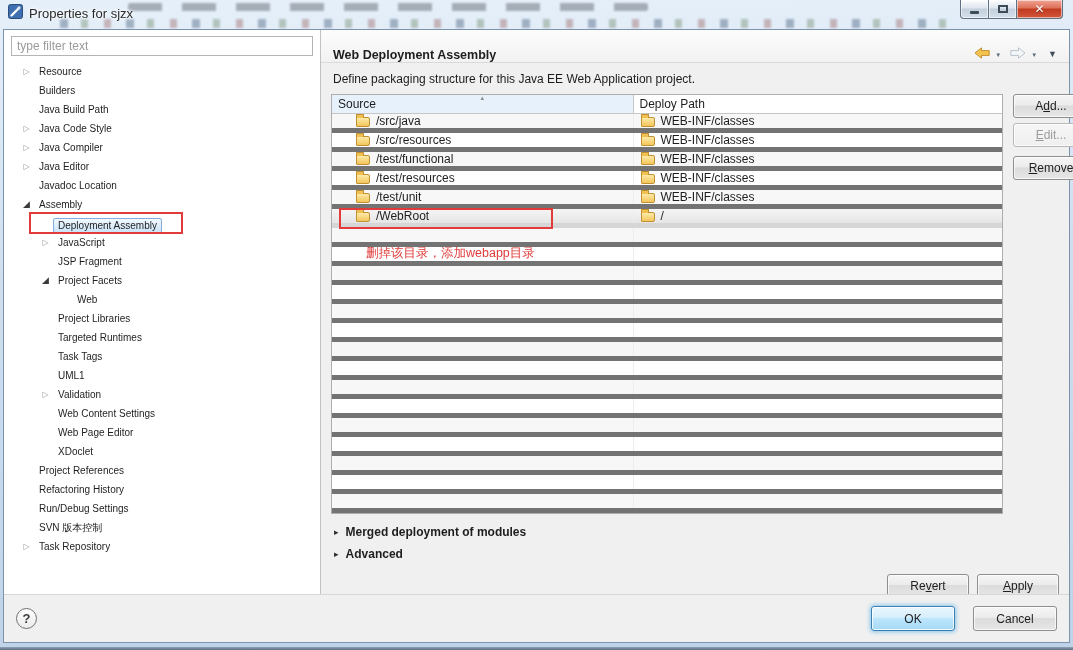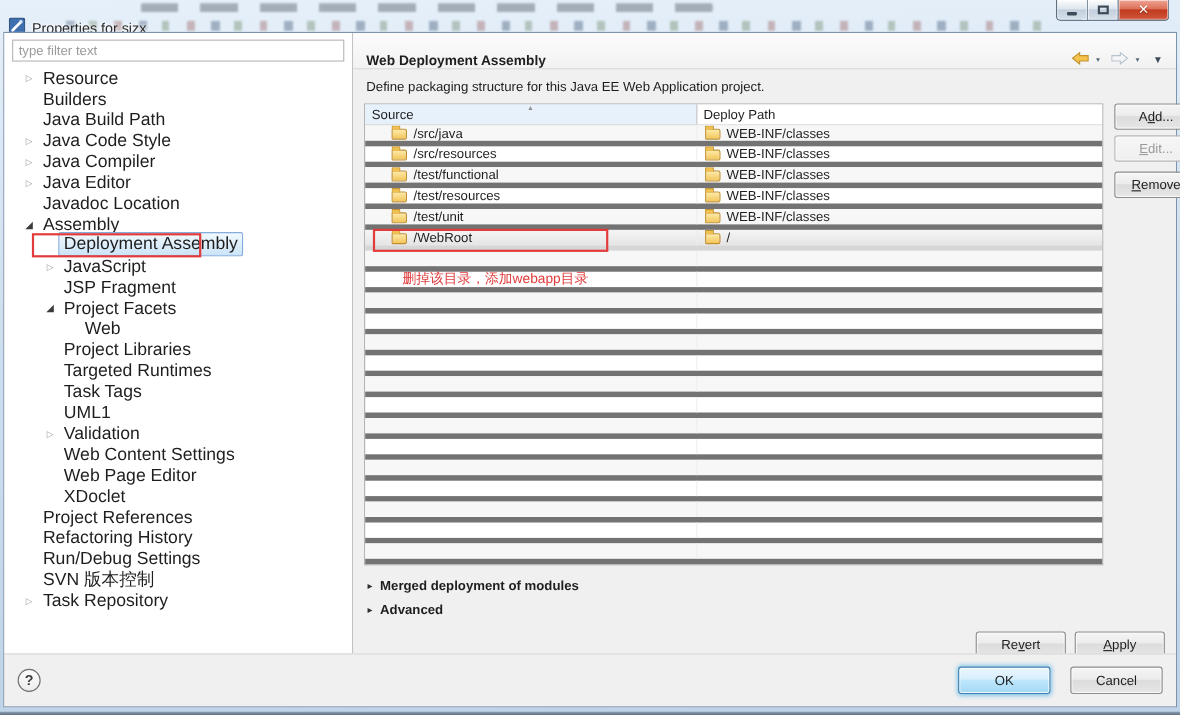--- a/index.html
+++ b/index.html
@@ -7,21 +7,21 @@
   body{font-family:"Liberation Sans","DejaVu Sans",sans-serif;font-size:12px;color:#1e1e1e;background:#9db6cf}
 
   
   .frame{position:relative;width:1073px;height:650px;background:linear-gradient(178deg,#e6f0fa 0%,#cfdff0 40%,#bed3e8 100%)}
   .frame::after{content:'';position:absolute;left:0;right:0;bottom:0;height:3px;background:linear-gradient(#8fa2b5,#5d6e80)}
   .titlebar{position:relative;height:29px;overflow:hidden}
   .blur-menu{position:absolute;left:128px;top:3px;width:520px;height:8px;border-radius:2px;filter:blur(1.2px);opacity:.55;
     background:repeating-linear-gradient(90deg,rgba(75,80,88,.75) 0 34px,rgba(255,255,255,0) 34px 54px)}
   .blur-icons{position:absolute;left:60px;top:19px;right:120px;height:9px;filter:blur(1px);opacity:.5;
     background:repeating-linear-gradient(90deg,rgba(60,85,115,.8) 0 8px,rgba(255,255,255,0) 8px 21px,rgba(90,120,80,.7) 21px 28px,rgba(255,255,255,0) 28px 44px,rgba(140,75,70,.7) 44px 51px,rgba(255,255,255,0) 51px 66px)}
-  .title-left{position:absolute;left:8px;top:16px;display:flex;align-items:center;gap:6px}
+  .title-left{position:absolute;left:8px;top:4px;display:flex;align-items:center;gap:6px}
   .win-title{font-size:13px;color:#2b2b2b;text-shadow:0 0 4px #fff,0 0 4px #fff}
   .win-controls{position:absolute;top:0;right:10px;display:flex}
   .wbtn{height:19px;border:1px solid #5e7082;border-top:none;display:flex;align-items:center;justify-content:center;
     box-shadow:inset 0 0 0 1px rgba(255,255,255,.55);cursor:default}
   .wbtn.min{width:29px;border-radius:0 0 0 4px;background:linear-gradient(#fdfdfd,#dde5ee 45%,#c3cfdd 50%,#d6e0ea)}
   .wbtn.max{width:28px;border-left:none;background:linear-gradient(#fdfdfd,#dde5ee 45%,#c3cfdd 50%,#d6e0ea)}
   .wbtn.close{width:46px;border-left:none;border-radius:0 0 4px 0;background:linear-gradient(#f0a494,#dd6f57 45%,#c03a20 50%,#d2573a);color:#fff;font-weight:bold;font-size:12px;text-shadow:0 1px 1px rgba(0,0,0,.4)}
   .glyph-min{width:9px;height:3px;background:#3e4c5a;border-radius:1px;margin-top:6px}
   .glyph-max{width:10px;height:8px;border:2px solid #3e4c5a;background:transparent}
 
@@ -30,21 +30,21 @@
   .panes{flex:1;display:flex;min-height:0}
 
   
   .left-pane{width:317px;background:#fff;border-right:1px solid #c2c2c2;padding:6px 7px 0 7px;display:flex;flex-direction:column}
   .filter-input{height:20px;width:100%;border:1px solid #b4b4b4;padding:0 5px;font:12px "Liberation Sans",sans-serif;color:#444;outline:none}
   .filter-input::placeholder{color:#9a9a9a}
   .tree{margin-top:6px;flex:1;overflow:hidden}
   .tree-row{height:19px;display:flex;align-items:center;white-space:nowrap;position:relative;cursor:default}
   .tw{width:15px;flex:none;font-size:8px;color:#9a9a9a;text-align:center;line-height:1}
   .tw.exp{color:#3a3a3a;font-size:9px}
-  .tl{padding:1px 4px;border:1px solid transparent;border-radius:2px;font-size:16px}
+  .tl{padding:1px 4px;border:1px solid transparent;border-radius:2px;font-size:10px}
   .tl.sel{background:linear-gradient(#f2f9fe,#cbe4f8);border-color:#84acdd}
   .red-rect{position:absolute;border:2px solid #e23b3b;pointer-events:none;z-index:5}
   .red-rect-sidebar{left:18px;top:-2px;width:154px;height:22px}
 
   
   .right-pane{flex:1;display:flex;flex-direction:column;background:#f0f0f0;min-width:0}
   .page-header{height:33px;flex:none;background:linear-gradient(#fcfcfc,#f2f2f2);border-bottom:1px solid #dadada;display:flex;align-items:flex-end;padding:0 12px}
   .page-title{font-weight:bold;font-size:12.5px;flex:1}
   .nav-arrows{display:flex;align-items:center;gap:5px}
   .dd{font-size:6px;color:#5a6b7d;line-height:1}

